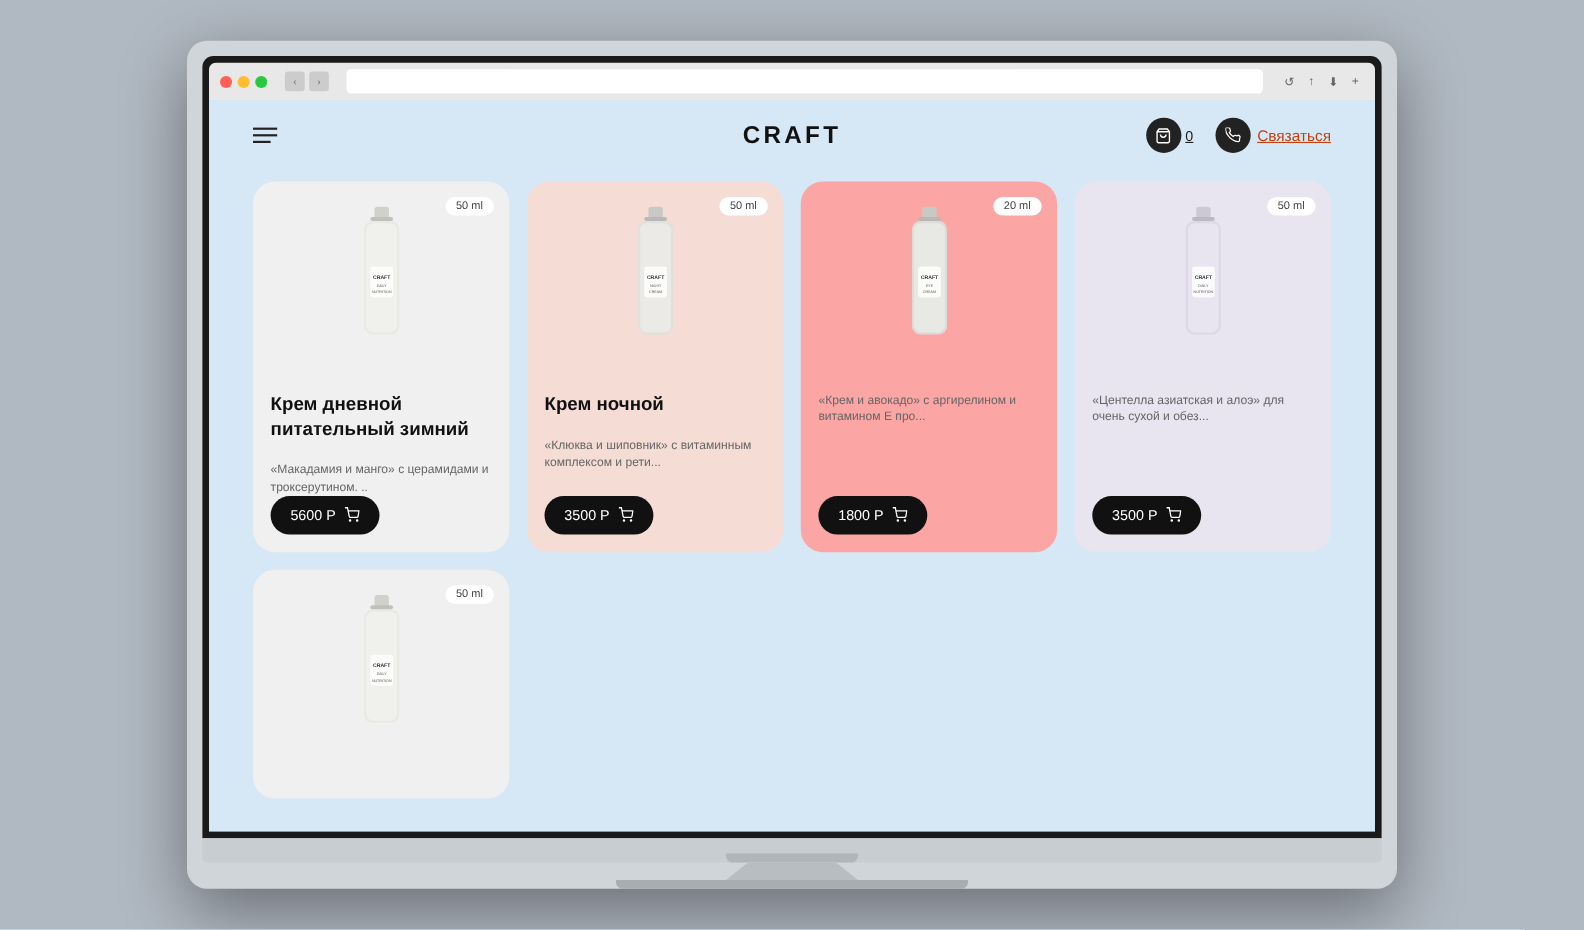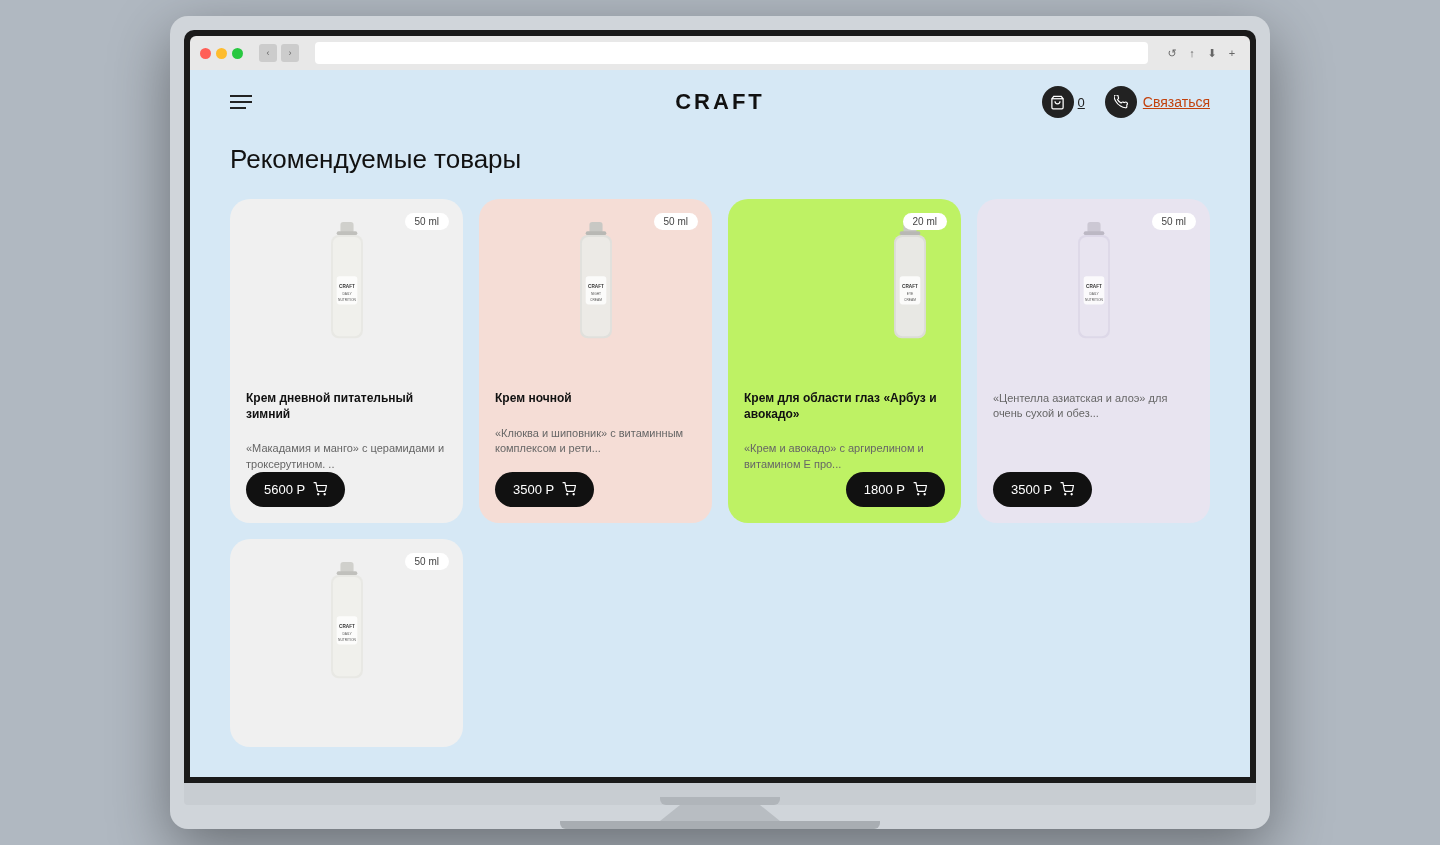--- a/index.html
+++ b/index.html
@@ -199,21 +199,21 @@
     .product-card {
       border-radius: 20px;
       padding: 16px;
       position: relative;
       display: flex;
       flex-direction: column;
     }
 
     .product-card-white { background: #f0f0f0; }
     .product-card-pink { background: #f5ddd6; }
-    .product-card-green { background: #bef264; align-items: flex-end; }
+    .product-card-green { background: #fca5a5; }
     .product-card-lavender { background: #e8e4f0; }
 
     .volume-badge {
       position: absolute;
       top: 14px;
       right: 14px;
       background: white;
       border-radius: 20px;
       padding: 3px 10px;
       font-size: 10px;
@@ -228,21 +228,21 @@
       margin-bottom: 16px;
     }
 
     
     .bottle-svg {
       width: 70px;
       height: 150px;
     }
 
     .product-name {
-      font-size: 12px;
+      font-size: 17px;
       font-weight: 600;
       color: #111;
       margin-bottom: 19px;
       line-height: 1.3;
     }
 
     .product-desc {
       font-size: 11px;
       color: #666;
       line-height: 1.4;
@@ -356,21 +356,20 @@
               <svg width="14" height="14" viewBox="0 0 24 24" fill="none" stroke="white" stroke-width="2">
                 <path d="M22 16.92v3a2 2 0 01-2.18 2 19.79 19.79 0 01-8.63-3.07A19.5 19.5 0 013.07 10.8 19.79 19.79 0 01.01 2.22 2 2 0 012 .04h3a2 2 0 012 1.72 12.84 12.84 0 00.7 2.81 2 2 0 01-.45 2.11L6.09 7.91a16 16 0 006 6l1.27-1.27a2 2 0 012.11-.45 12.84 12.84 0 002.81.7A2 2 0 0122 16.92z"></path>
               </svg>
             </div>
             <span class="contact-link">Связаться</span>
           </div>
         </div>
       </div>
 
       <div class="page-content">
-        <h1 class="page-title">Рекомендуемые товары</h1>
 
         <div class="products-grid">
 
           <div class="product-card product-card-white">
             <div class="volume-badge">50 ml</div>
             <div class="product-image-area">
               <svg class="bottle-svg" viewBox="0 0 70 160" xmlns="http://www.w3.org/2000/svg">
                 <rect x="28" y="2" width="14" height="12" rx="3" fill="#d0d0cc"></rect>
                 <rect x="24" y="12" width="22" height="4" rx="2" fill="#c0c0bc"></rect>
                 <rect x="18" y="16" width="34" height="110" rx="8" fill="#e8e8e4"></rect>
@@ -426,21 +425,20 @@
                 <rect x="28" y="2" width="14" height="12" rx="3" fill="#c8c8c4"></rect>
                 <rect x="24" y="12" width="22" height="4" rx="2" fill="#b8b8b4"></rect>
                 <rect x="18" y="16" width="34" height="110" rx="8" fill="#dcdcd8"></rect>
                 <rect x="20" y="18" width="30" height="106" rx="7" fill="#e8e8e4"></rect>
                 <rect x="24" y="60" width="22" height="30" rx="3" fill="white" opacity="0.8"></rect>
                 <text x="35" y="72" text-anchor="middle" font-size="5" font-weight="bold" fill="#333">CRAFT</text>
                 <text x="35" y="80" text-anchor="middle" font-size="3.5" fill="#555">EYE</text>
                 <text x="35" y="86" text-anchor="middle" font-size="3.5" fill="#555">CREAM</text>
               </svg>
             </div>
-            <div class="product-name">Крем для области глаз «Арбуз и авокадо»</div>
             <div class="product-desc">«Крем и авокадо» с аргирелином и витамином Е про...</div>
             <button class="add-to-cart-btn">
               <span>1800 Р</span>
               <svg width="14" height="14" viewBox="0 0 24 24" fill="none" stroke="white" stroke-width="2">
                 <circle cx="9" cy="21" r="1"></circle>
                   <circle cx="20" cy="21" r="1"></circle>
                 <path d="M1 1h4l2.68 13.39a2 2 0 002 1.61h9.72a2 2 0 002-1.61L23 6H6"></path>
               </svg>
             </button>
           </div>

